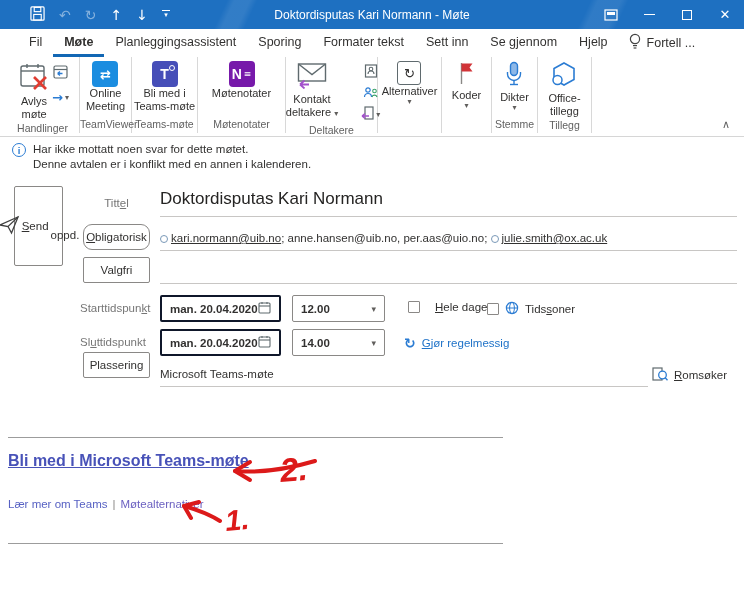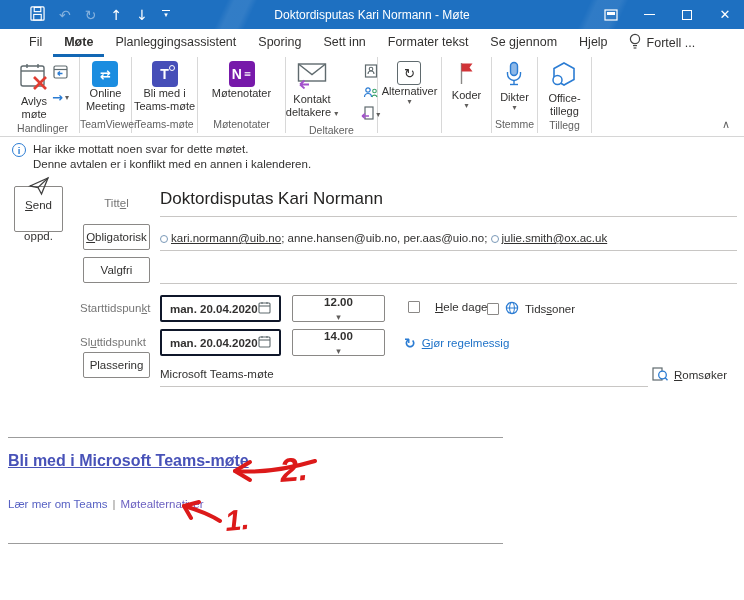--- a/index.html
+++ b/index.html
@@ -43,21 +43,21 @@
 
   
   .infobar { position:absolute; left:12px; top:142px; display:flex; gap:7px; font-size:11.5px; color:#323130; line-height:15px; }
 
   
   .abs { position:absolute; }
   .form-btn { border:1px solid #8a8886; background:#fff; display:flex; align-items:center; justify-content:center; font-size:11.5px; color:#323130; border-radius:2px; }
   .field-label { font-size:11.5px; color:#767676; }
   .underline-row { height:1px; background:#c8c6c4; }
   .datebox { border:2px solid #0f172a; border-radius:2px; display:flex; align-items:center; font-size:11.5px; font-weight:600; color:#323130; padding:0 8px; justify-content:space-between; }
-  .timebox { border:1px solid #8a8886; border-radius:2px; display:flex; align-items:center; font-size:11.5px; font-weight:600; color:#323130; padding:0 8px; justify-content:space-between;flex-direction:column; }
+  .timebox { border:1px solid #8a8886; border-radius:2px; display:flex; align-items:center; font-size:11.5px; font-weight:600; color:#323130; padding:0 8px; justify-content:space-between; }
   .checkbox { width:12px; height:12px; border:1px solid #8a8886; background:#fff; display:inline-block; border-radius:1px; }
   .chk-row { display:flex; align-items:center; gap:6px; font-size:11.5px; color:#323130; }
   .blue-link { color:#2073c8; font-size:11.5px; }
   .presence { width:8px; height:8px; border:1px solid #7a99b8; border-radius:50%; display:inline-block; margin:0 3px 0 0; vertical-align:-1px; background:#fff; }
   .recips { font-size:11.5px; color:#323130; white-space:nowrap; }
   .recips .lnk { text-decoration:underline; }
 
   
   .hr { height:1px; background:#9c9c9c; }
   .join-link { font-size:16px; font-weight:700; color:#4852b8; text-decoration:underline; }
@@ -105,22 +105,22 @@
         </span>
       <span class="wc u">✕</span>
     </div>
   </div>
 
   <div class="tabs">
     <div class="tab">Fil</div>
     <div class="tab active">Møte</div>
     <div class="tab">Planleggingsassistent</div>
     <div class="tab">Sporing</div>
+    <div class="tab">Formater tekst</div>
     <div class="tab">Sett inn</div>
-    <div class="tab">Formater tekst</div>
     <div class="tab">Se gjennom</div>
     <div class="tab">Hjelp</div>
     <div class="tellme">
       <span>
         <svg width="12" height="17" viewBox="0 0 12 17">
             <circle cx="6" cy="6" r="4.6" fill="none" stroke="#444" stroke-width="1.2"></circle>
             <line x1="4" y1="12.6" x2="8" y2="12.6" stroke="#444" stroke-width="1.2"></line>
             <line x1="4.6" y1="15" x2="7.4" y2="15" stroke="#444" stroke-width="1.2"></line>
           </svg>
       </span>
@@ -307,36 +307,36 @@
   <span class="collapse-ribbon u">∧</span>
 
   <div class="infobar">
     <span style="width:14px;height:14px;border:1.4px solid #2b7cd3;border-radius:50%;color:#2b7cd3;font-size:9.5px;font-weight:700;display:flex;align-items:center;justify-content:center;margin-top:1px;">i</span>
     <span>
       <span style="display:block;">Har ikke mottatt noen svar for dette møtet.</span>
       <span style="display:block;">Denne avtalen er i konflikt med en annen i kalenderen.</span>
     </span>
   </div>
 
-  <div class="abs form-btn" style="left:14px;top:186px;width:49px;height:46px;flex-direction:column;gap:2px;">
+  <div class="abs form-btn" style="left:14px;top:186px;width:49px;height:80px;flex-direction:row;gap:2px;">
     <span>
       <svg width="22" height="20" viewBox="0 0 22 20">
           <path d="M2 10 L20 2 L13.5 18 L10 11.5 Z" fill="none" stroke="#404040" stroke-width="1.3"></path>
           <line x1="10" y1="11.5" x2="20" y2="2" stroke="#404040" stroke-width="1.1"></line>
         </svg>
     </span>
     <span style="line-height:11px;"><u>S</u>end</span>
     <span style="line-height:11px;margin-top:18px;">oppd.</span>
   </div>
 
   <div class="abs field-label" style="left:83px;top:197px;width:67px;text-align:center;">Titt<u>e</u>l</div>
   <div class="abs" style="left:160px;top:189px;font-size:17px;color:#252423;">Doktordisputas Kari Normann</div>
   <div class="abs underline-row" style="left:160px;top:216px;width:577px;"></div>
 
-  <div class="abs form-btn" style="left:83px;top:224px;width:67px;height:26px;">
+  <div class="abs form-btn" style="left:83px;top:224px;width:67px;height:26px;border-radius:9px;">
       <span><u>O</u>bligatorisk</span>
     </div>
   <div class="abs recips" style="left:160px;top:232px;">
     <span class="presence"></span><span class="lnk">kari.normann@uib.no</span><span>; </span><span>anne.hansen@uib.no, per.aas@uio.no; </span><span class="presence"></span><span class="lnk">julie.smith@ox.ac.uk</span>
   </div>
   <div class="abs underline-row" style="left:160px;top:250px;width:577px;"></div>
 
   <div class="abs form-btn" style="left:83px;top:257px;width:67px;height:26px;">
       <span>Val<u>g</u>fri</span>
     </div>

